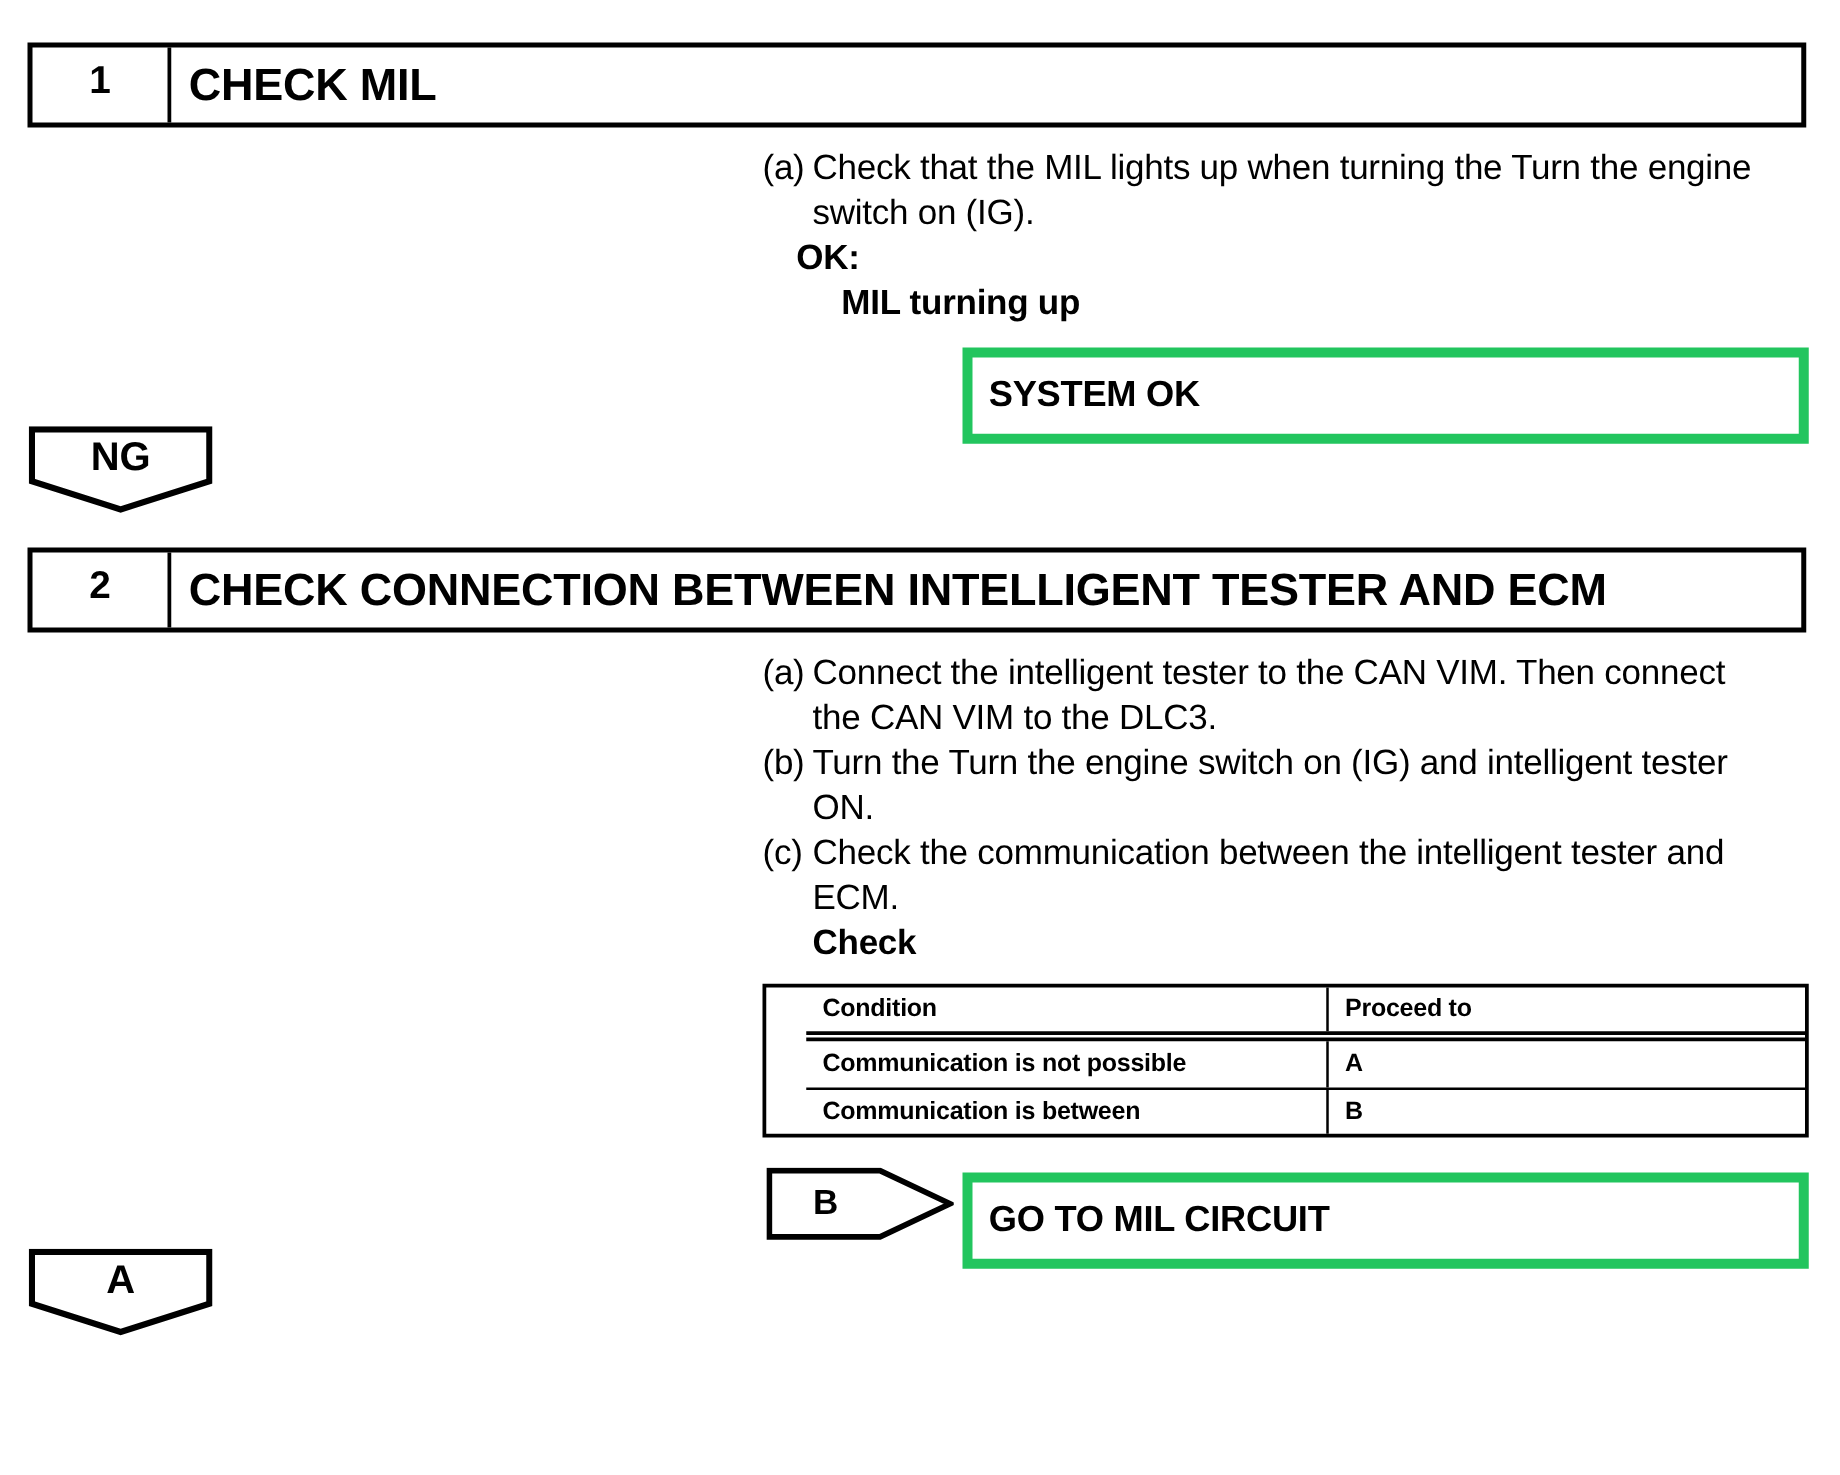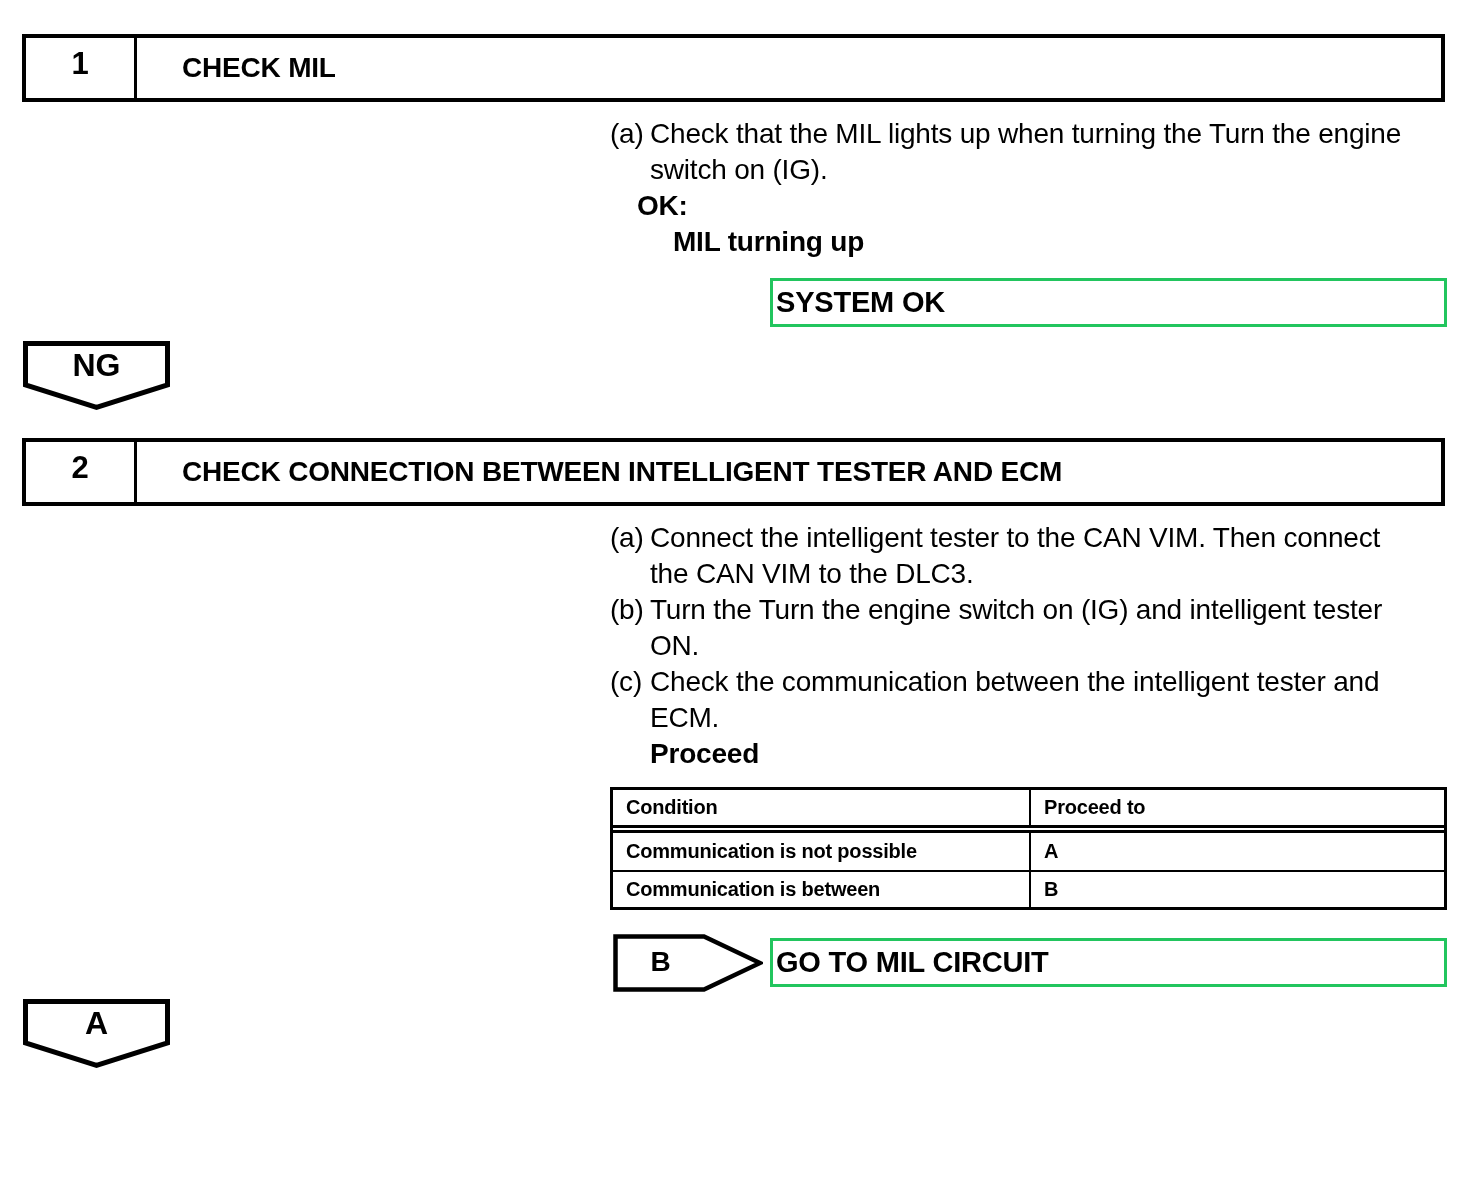--- a/index.html
+++ b/index.html
@@ -39,24 +39,23 @@
     font-size: 31px;
     padding-bottom: 8px;
   }
   .step-title {
     flex: 1;
     display: flex;
     align-items: center;
     padding-left: 14px;
     padding-bottom: 0;
     font-weight: bold;
-    font-size: 28px;
+    font-size: 36px;
     letter-spacing: -0.2px;
     white-space: nowrap;
-    margin-left: 31px;
   }
 
   
   .items {
     position: absolute;
     left: 610px;
     width: 810px;
     font-size: 28px;
     line-height: 36px;
     letter-spacing: -0.2px;
@@ -86,26 +85,26 @@
     font-size: 28px;
     padding-bottom: 2px;
     box-sizing: border-box;
   }
 
   
   .action-box {
     position: absolute;
     left: 770px;
     width: 677px;
-    height: 49px;
-    border: 3px solid #22c55e;
-    box-sizing: border-box;
-    display: flex;
-    align-items: center;
-    padding-left: 3px;
+    height: 77px;
+    border: 8px solid #22c55e;
+    box-sizing: border-box;
+    display: flex;
+    align-items: center;
+    padding-left: 13px;
     background: #fff;
   }
   .action-box span {
     font-weight: bold;
     font-size: 29px;
     letter-spacing: -0.2px;
     white-space: nowrap;
   }
 
   
@@ -197,24 +196,24 @@
       <span class="item-text">Connect the intelligent tester to the CAN VIM. Then connect the CAN VIM to the DLC3.</span>
     </div>
     <div class="item">
       <span class="item-marker">(b)</span>
       <span class="item-text">Turn the Turn the engine switch on (IG) and intelligent tester ON.</span>
     </div>
     <div class="item">
       <span class="item-marker">(c)</span>
       <span class="item-text">Check the communication between the intelligent tester and ECM.</span>
     </div>
-    <div class="result-heading">Proceed</div>
-  </div>
-
-  <div class="result-table" style="top:787px;">
+    <div class="result-heading">Check</div>
+  </div>
+
+  <div class="result-table" style="top:787px;padding-left:32px;">
     <div class="t-row">
       <div class="t-cell c1">Condition</div>
       <div class="t-cell c2">Proceed to</div>
     </div>
     <div class="t-sep"></div>
     <div class="t-row mid">
       <div class="t-cell c1">Communication is not possible</div>
       <div class="t-cell c2">A</div>
     </div>
     <div class="t-row">

